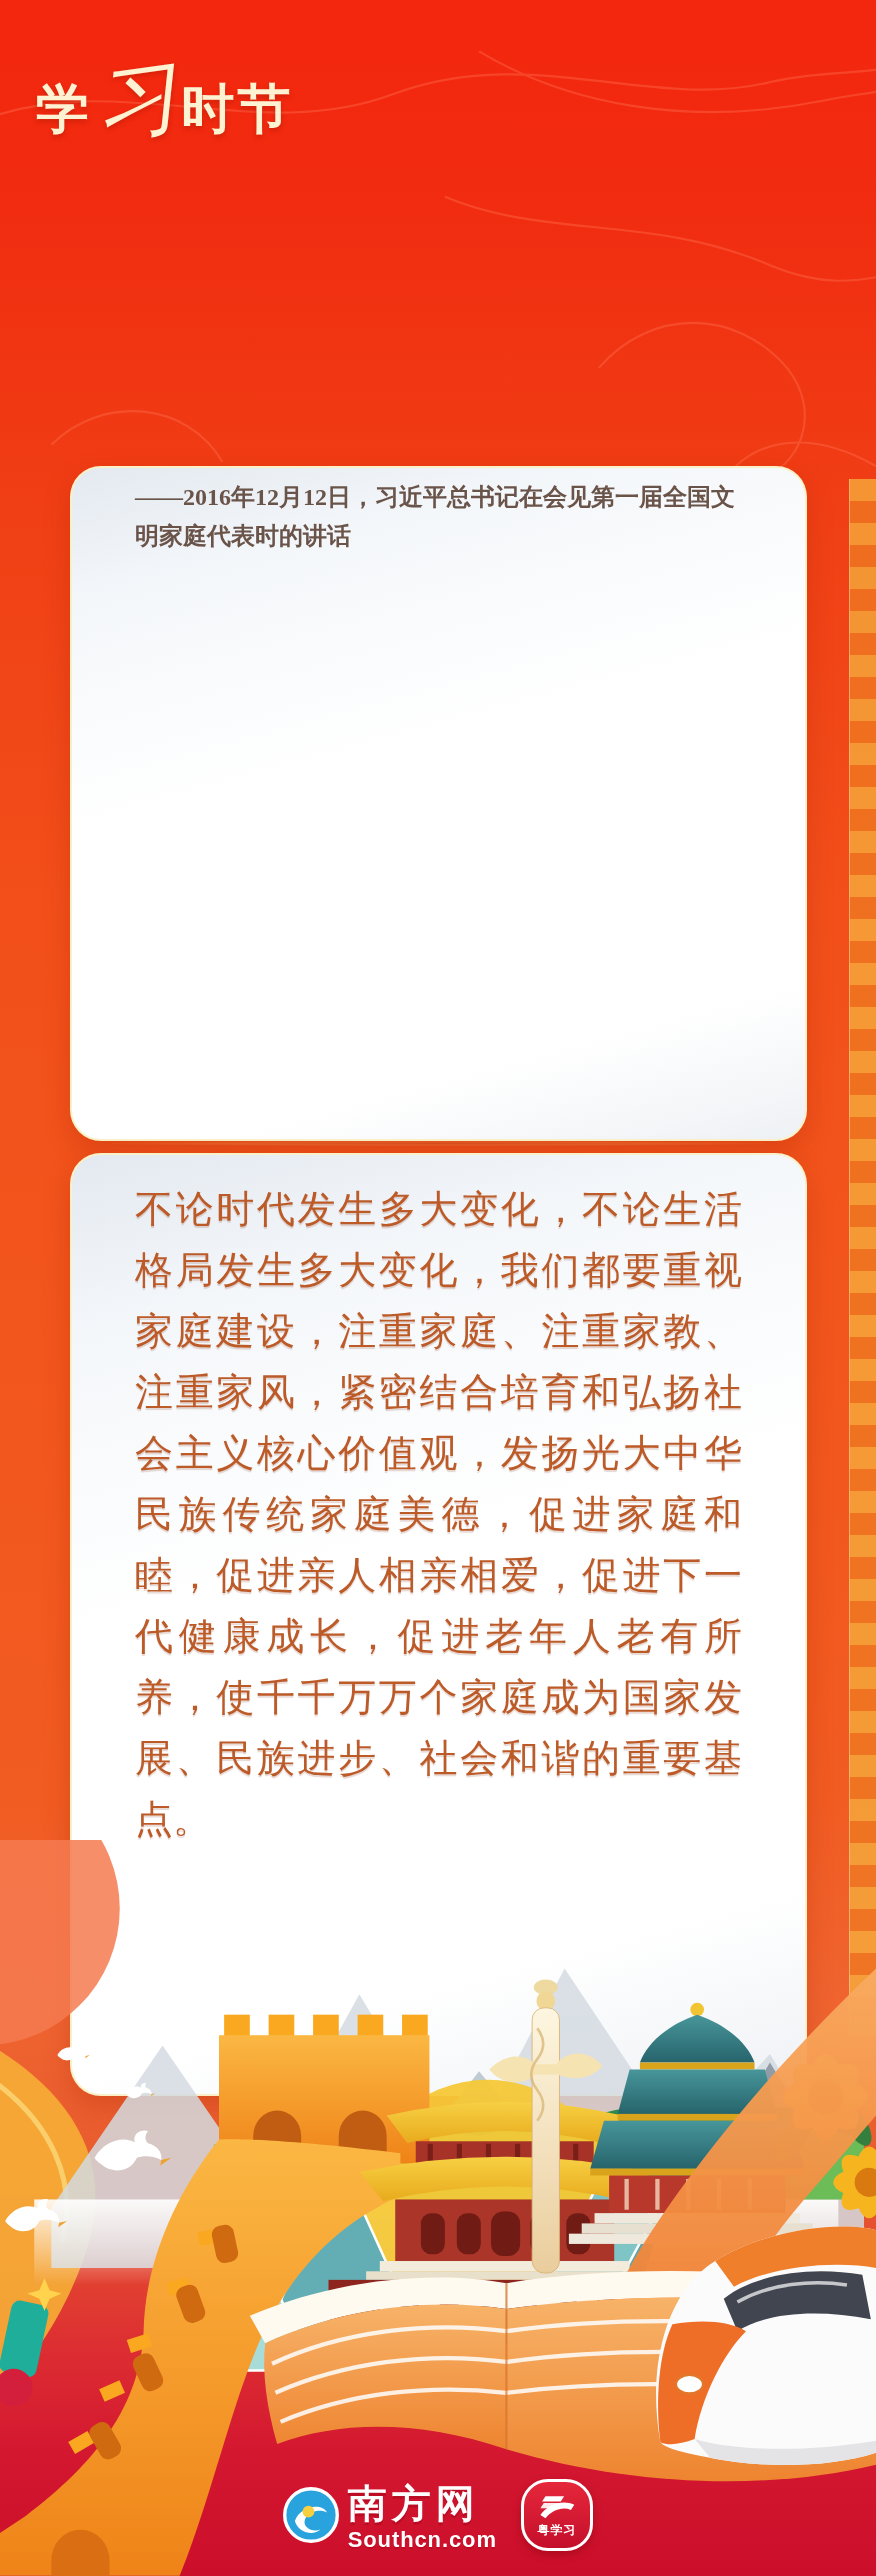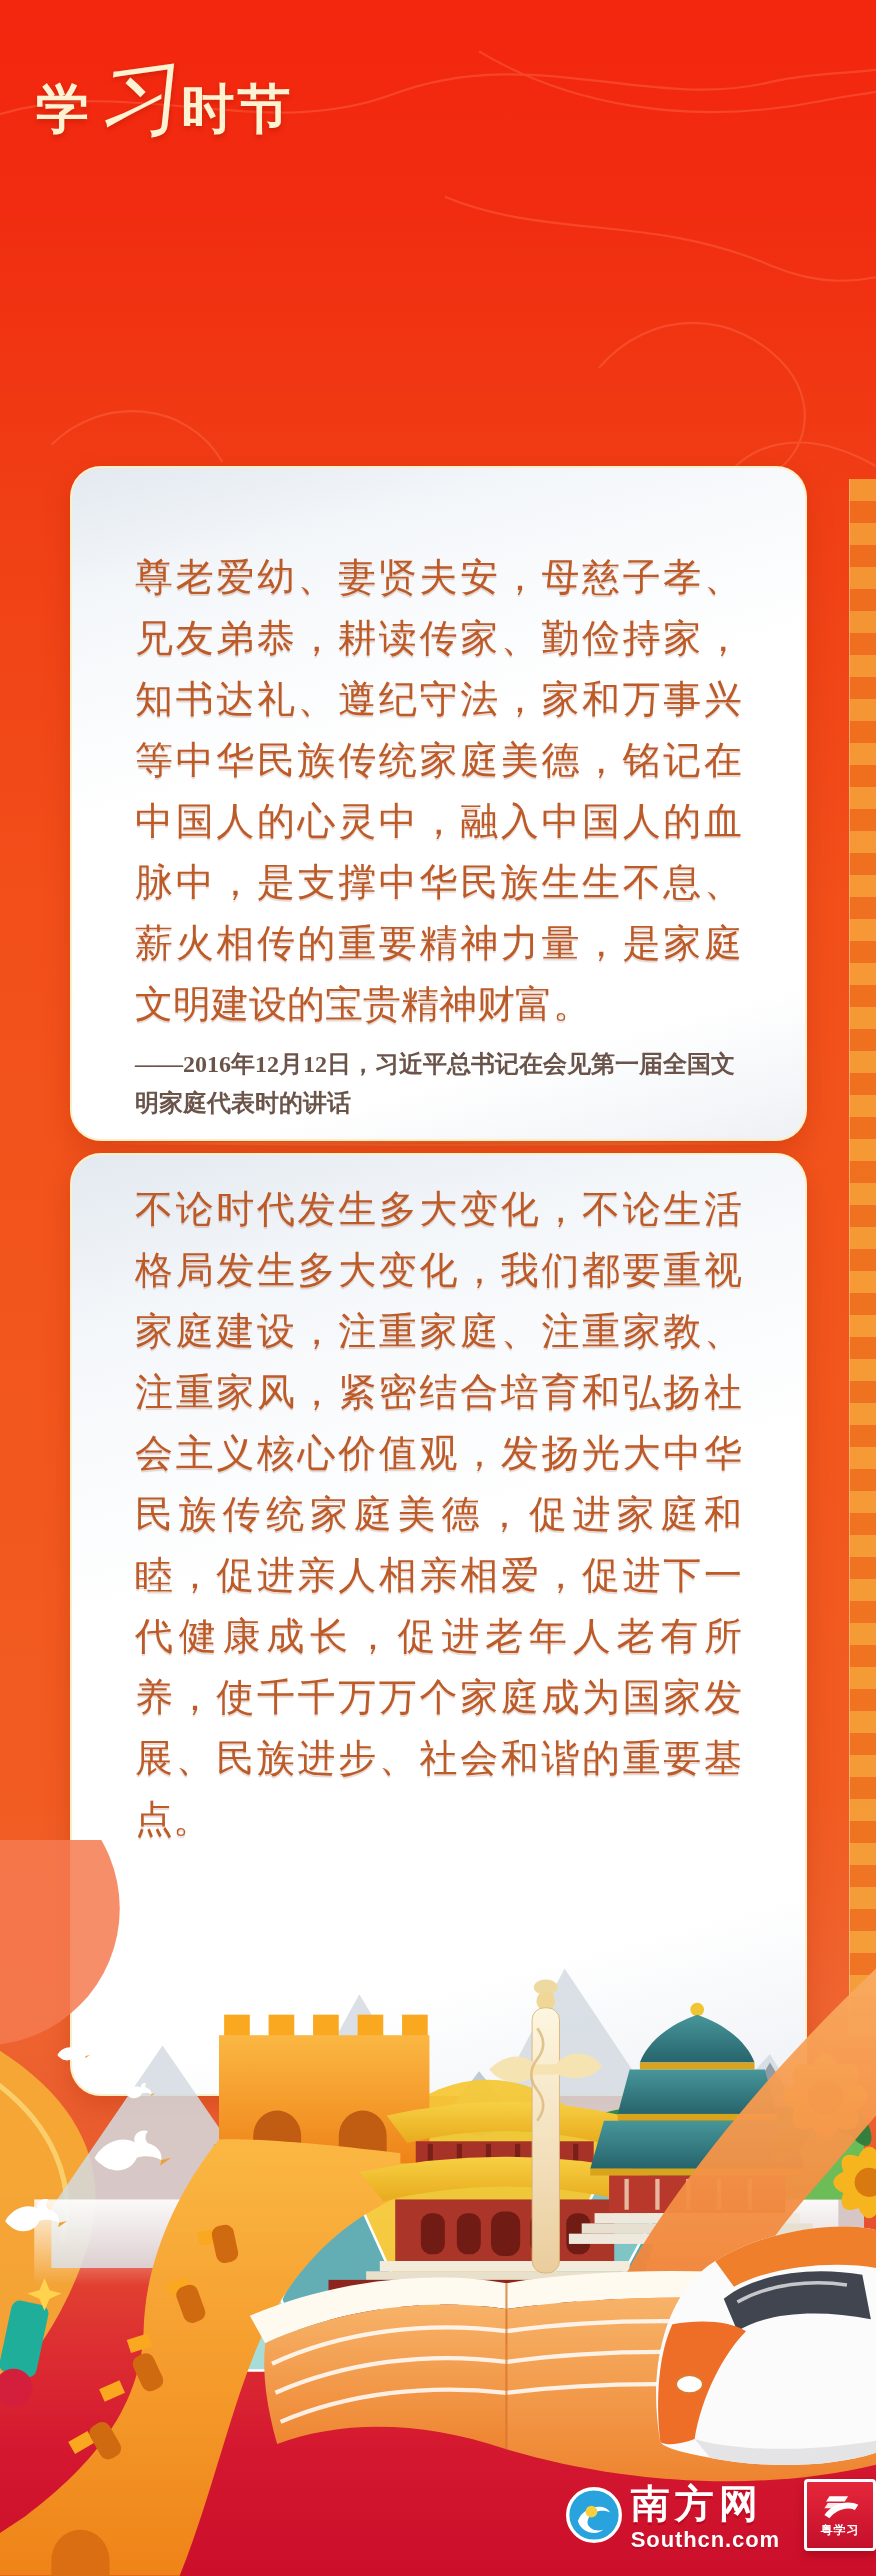--- a/index.html
+++ b/index.html
@@ -57,33 +57,33 @@
   }
   .card-divider{
     position:absolute;left:111px;top:1141px;width:654px;height:5.1px;border-radius:2.6px;
     background:radial-gradient(ellipse at center,rgba(214,80,30,.85) 0%,rgba(230,120,60,.45) 45%,rgba(255,255,255,0) 78%);
   }
   
   .illus{position:absolute;left:0;top:1840px;pointer-events:none}
   
   .footer{
     position:absolute;left:0;top:2474px;width:876px;height:82px;
-    display:flex;justify-content:flex-end;align-items:center;gap:24px;
+    display:flex;justify-content:center;align-items:center;gap:24px;
   }
   .southcn{display:flex;align-items:center;gap:8.6px;}
   .southcn-name{
     color:#ffffff;font-size:39px;font-weight:900;letter-spacing:5.1px;
     text-shadow:0 2.6px 0 rgba(150,0,20,.35);
   }
   .southcn-domain{
     color:#ffffff;font-size:22px;font-weight:700;letter-spacing:0.9px;margin-top:-3.4px;
     text-shadow:0 1.7px 0 rgba(150,0,20,.3);
   }
   .yxx{
-    width:72px;height:72px;border-radius:4px;border:3.4px solid #ffffff;box-sizing:border-box;
+    width:72px;height:72px;border-radius:27px;border:3.4px solid #ffffff;box-sizing:border-box;
     background:linear-gradient(180deg,#e6273b,#c40f2b);
     display:flex;flex-direction:column;align-items:center;justify-content:center;
     box-shadow:0 3.4px 8.6px rgba(120,0,10,.4);
   }
   .yxx-label{color:#ffffff;font-size:12px;font-weight:700;letter-spacing:0.9px;margin-top:0.9px;}
 </style>
 </head>
 <body>
 
 <div class="page">
@@ -102,21 +102,20 @@
   <div class="right-strip"></div>
 
   <div class="brand">
     <span class="b1">学</span>
     <span class="b2">习</span>
     <span class="b3">时节</span>
   </div>
 
 
   <section class="card card1">
-    <p class="quote">尊老爱幼、妻贤夫安，母慈子孝、兄友弟恭，耕读传家、勤俭持家，知书达礼、遵纪守法，家和万事兴等中华民族传统家庭美德，铭记在中国人的心灵中，融入中国人的血脉中，是支撑中华民族生生不息、薪火相传的重要精神力量，是家庭文明建设的宝贵精神财富。</p>
     <p class="attr">——2016年12月12日，习近平总书记在会见第一届全国文明家庭代表时的讲话</p>
   </section>
 
   <div class="card-divider"></div>
 
   <section class="card card2">
     <p class="quote">不论时代发生多大变化，不论生活格局发生多大变化，我们都要重视家庭建设，注重家庭、注重家教、注重家风，紧密结合培育和弘扬社会主义核心价值观，发扬光大中华民族传统家庭美德，促进家庭和睦，促进亲人相亲相爱，促进下一代健康成长，促进老年人老有所养，使千千万万个家庭成为国家发展、民族进步、社会和谐的重要基点。</p>
   </section>
 
   <svg class="illus" width="876" height="736" viewBox="0 0 1024 860">

